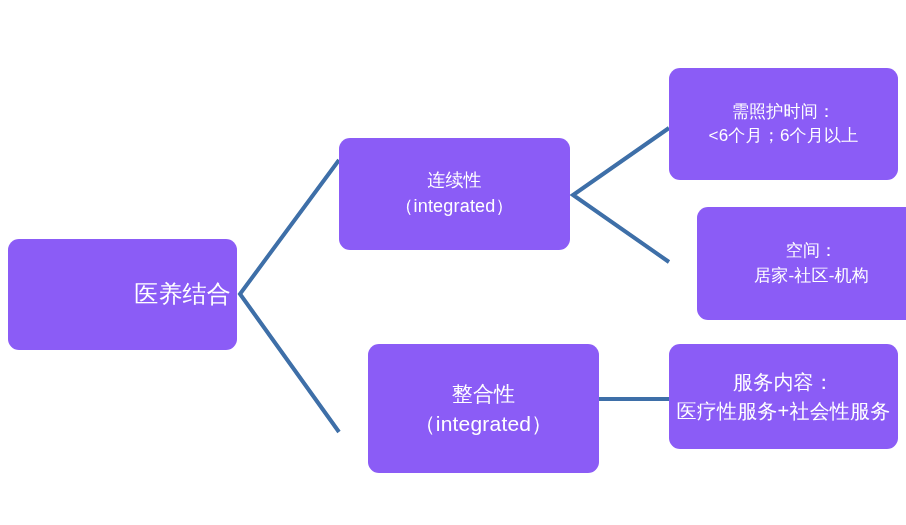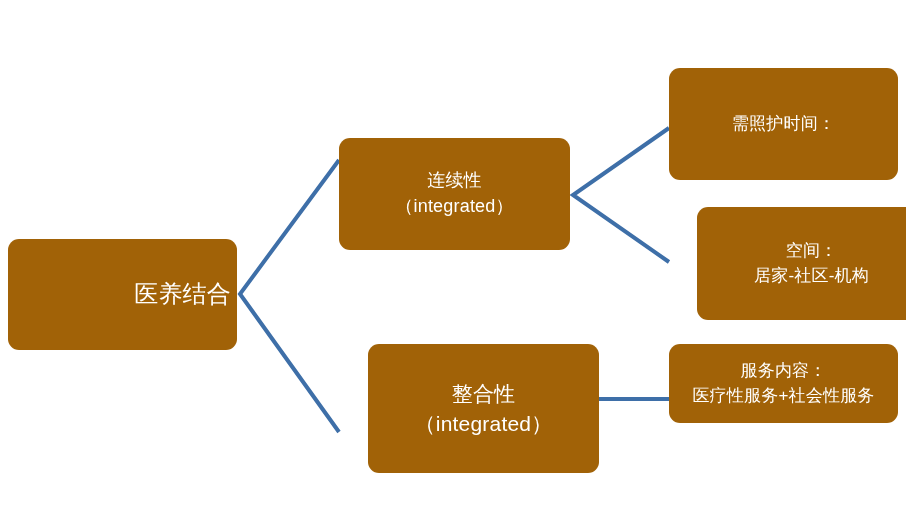--- a/index.html
+++ b/index.html
@@ -24,21 +24,21 @@
     position: absolute;
     left: 0;
     top: 0;
     width: 906px;
     height: 525px;
     pointer-events: none;
   }
   .node {
     position: absolute;
     box-sizing: border-box;
-    background: #a16207;
+    background: #8b5cf6;
     border-radius: 11px;
     color: #ffffff;
     display: flex;
     flex-direction: column;
     align-items: center;
     justify-content: center;
     text-align: center;
     line-height: 1.42;
     letter-spacing: 0.2px;
     z-index: 2;
@@ -89,22 +89,22 @@
     top: 207px;
     width: 229px;
     height: 113px;
     font-size: 17px;
     margin-left: 28px;
   }
   #node-service {
     left: 669px;
     top: 344px;
     width: 229px;
-    height: 79px;
-    font-size: 17px;
+    height: 105px;
+    font-size: 20px;
   }
 </style>
 </head>
 <body>
 
 <div id="canvas">
 
   <svg id="connectors" viewBox="0 0 906 525" xmlns="http://www.w3.org/2000/svg">
 
     <polyline points="339,160 240,294 339,432" fill="none" stroke="#3E6FA8" stroke-width="4" stroke-linecap="butt" stroke-linejoin="miter"></polyline>
@@ -123,20 +123,21 @@
     <span class="line2">（integrated）</span>
   </div>
 
   <div class="node" id="node-integrated">
     <span class="line1">整合性</span>
     <span class="line2">（integrated）</span>
   </div>
 
   <div class="node" id="node-care-time">
     <span class="line1">需照护时间：</span>
+    <span class="line2">&lt;6个月；6个月以上</span>
   </div>
 
   <div class="node" id="node-space">
     <span class="line1">空间：</span>
     <span class="line2">居家-社区-机构</span>
   </div>
 
   <div class="node" id="node-service">
     <span class="line1">服务内容：</span>
     <span class="line2">医疗性服务+社会性服务</span>

